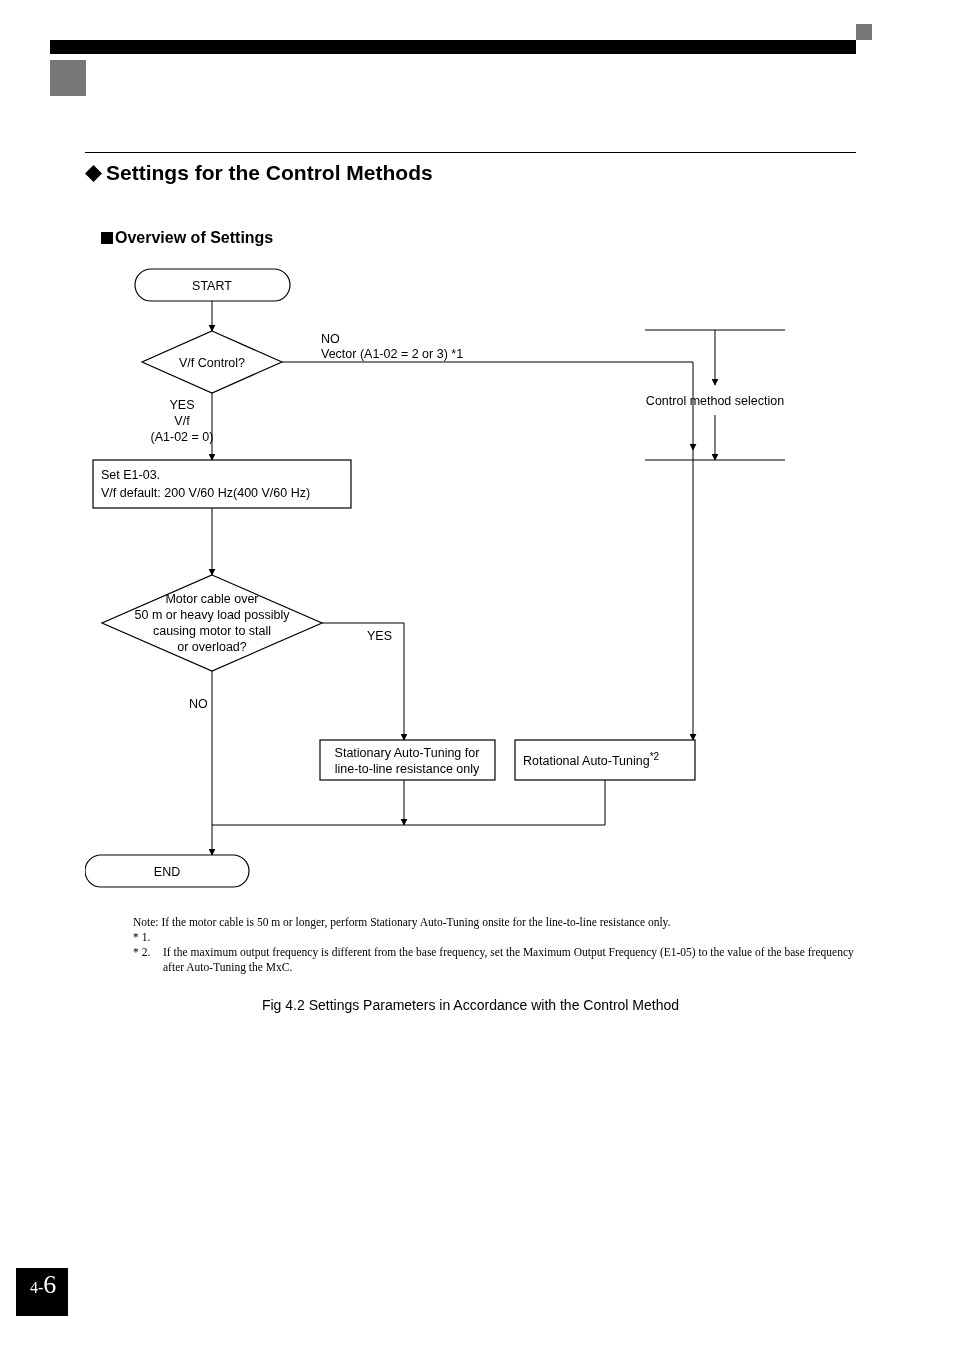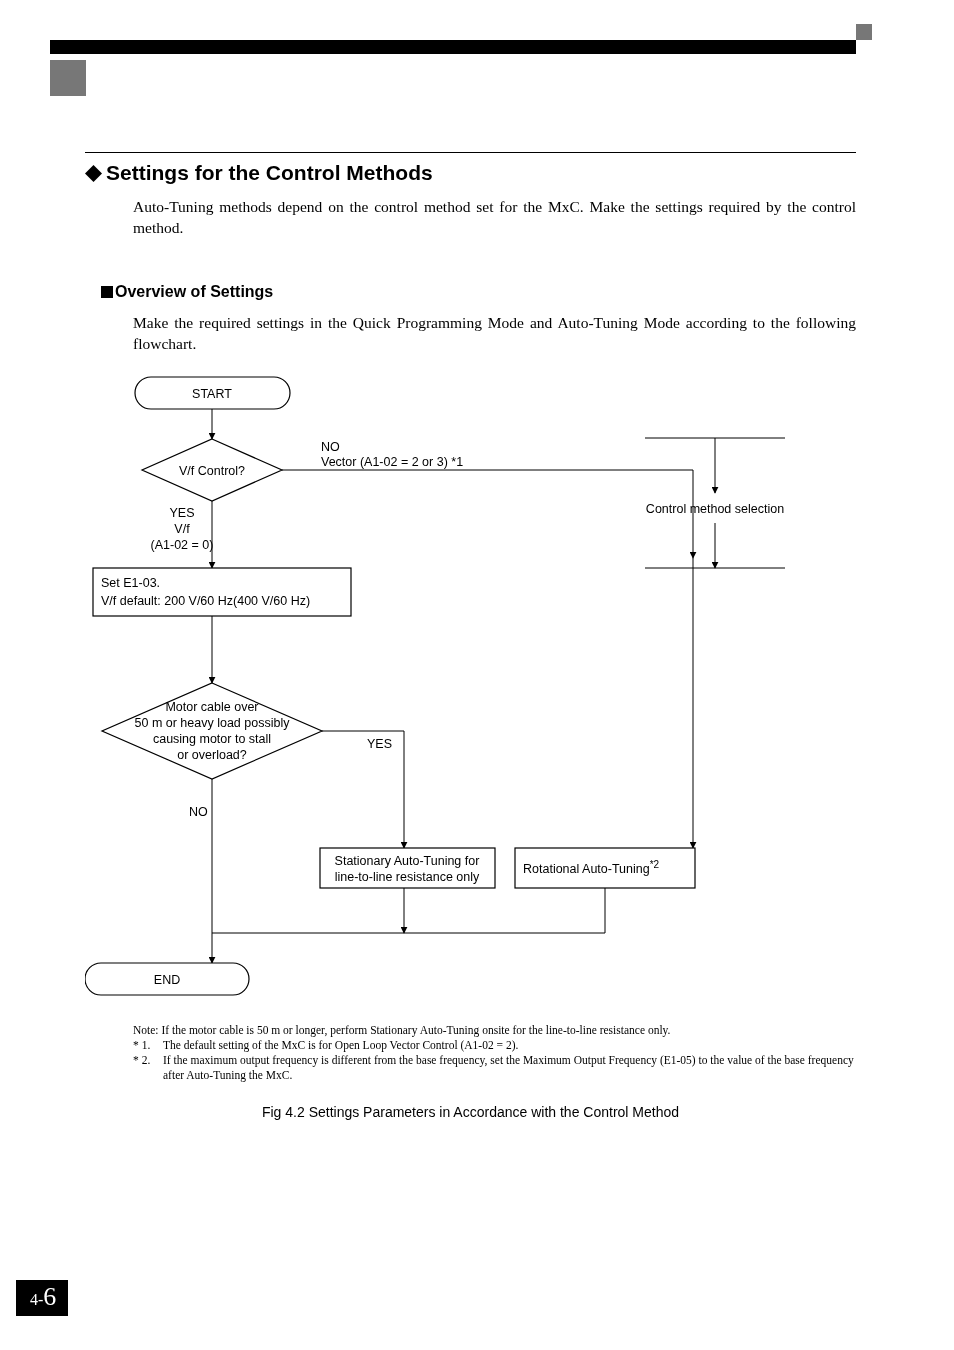--- a/index.html
+++ b/index.html
@@ -86,21 +86,21 @@
     font-size: 14px;
     text-align: center;
     margin-top: 22px;
   }
   .page-num {
     position: absolute;
     bottom: 34px; left: 16px;
     background: #000;
     color: #fff;
     font-family: "Times New Roman", Times, serif;
-    padding: 2px 12px 4px 14px;
+    padding: 2px 12px 16px 14px;
   }
   .page-num .small { font-size: 16px; }
   .page-num .big { font-size: 26px; }
 </style>
 </head>
 <body>
 
 <div class="top-square"></div>
 <div class="top-bar"></div>
 <div class="left-square"></div>
@@ -110,31 +110,29 @@
   <div class="rule-top"></div>
 
   <div class="h-sec">
     <span class="dia">
       <svg width="17" height="17" viewBox="0 0 17 17">
           <polygon points="8.5,0 17,8.5 8.5,17 0,8.5" fill="#000"></polygon>
         </svg>
     </span><span>Settings for the Control Methods</span>
   </div>
 
-  <p class="body-text">Auto-Tuning methods depend on the control method set for the MxC. Make the settings required by the control method.</p>
 
   <div class="h-sub">
     <span class="sq">
       <svg width="12" height="12" viewBox="0 0 12 12">
           <rect width="12" height="12" fill="#000"></rect>
         </svg>
     </span><span>Overview of Settings</span>
   </div>
 
-  <p class="body-text">Make the required settings in the Quick Programming Mode and Auto-Tuning Mode according to the following flowchart.</p>
 
   <div class="flow-area">
     <svg width="771" height="644" viewBox="0 0 771 644">
       <defs>
         <marker id="arrow" viewBox="0 0 10 10" refX="9" refY="5" markerWidth="7" markerHeight="7" orient="auto-start-reverse">
           <path d="M 0 0 L 10 5 L 0 10 z" fill="#000"></path>
         </marker>
       </defs>
 
       <rect x="50" y="4" rx="16" ry="16" width="155" height="32" fill="#fff" stroke="#000" stroke-width="1.2"></rect>
@@ -201,21 +199,20 @@
 
     <div style="position:absolute; left:438px; top:486px; width:164px; text-align:left;" class="flow-text">
       <span>Rotational Auto-Tuning</span><sup style="font-size:10px;">*2</sup>
     </div>
   </div>
 
   <div class="notes">
     <div>Note: If the motor cable is 50 m or longer, perform Stationary Auto-Tuning onsite for the line-to-line resistance only.</div>
     <div class="row">
       <div class="key">*  1.</div>
-      <div>The default setting of the MxC is for Open Loop Vector Control (A1-02 = 2).</div>
     </div>
     <div class="row">
       <div class="key">*  2.</div>
       <div>If the maximum output frequency is different from the base frequency, set the Maximum Output Frequency (E1-05) to the value of the base frequency after Auto-Tuning the MxC.</div>
     </div>
   </div>
 
   <div class="caption">Fig 4.2  Settings Parameters in Accordance with the Control Method</div>
 
 </div>

